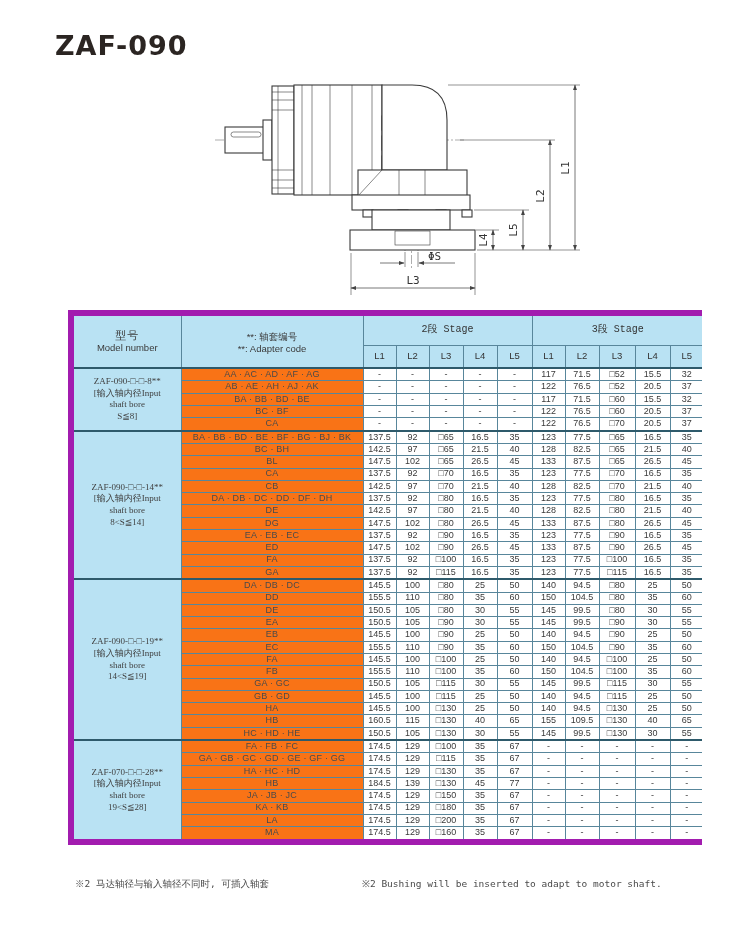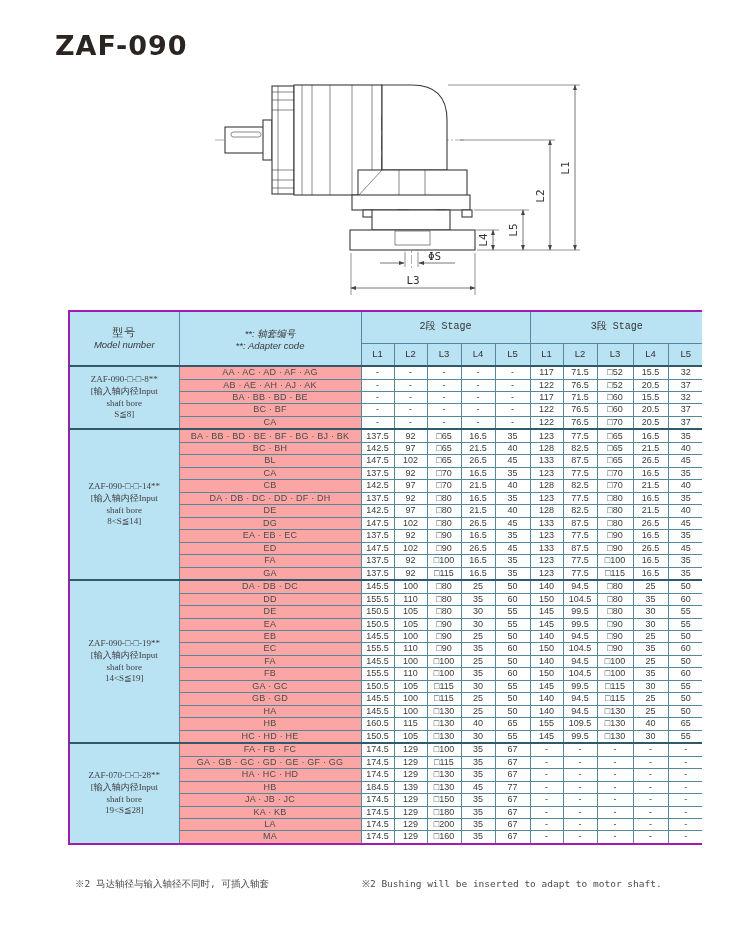--- a/index.html
+++ b/index.html
@@ -8,30 +8,30 @@
   #title{position:absolute;left:55px;top:30px;font-size:27px;font-weight:bold;
          color:#2b2522;letter-spacing:1px;font-family:"DejaVu Sans",sans-serif;}
   
   #drawing{position:absolute;left:180px;top:70px;width:420px;height:240px;}
   
   #tblwrap{position:absolute;left:68px;top:310px;}
   table.dim{border-collapse:collapse;table-layout:fixed;width:635px;height:535px;
             font-size:9px;line-height:1.05;}
   table.dim td,table.dim th{border:1px solid #58869b;padding:0 1px;text-align:center;
             vertical-align:middle;font-weight:normal;overflow:hidden;white-space:nowrap;}
-  table.dim{border:2px solid #a21caf;}
+  table.dim{border:6px solid #a21caf;}
   th.hd{background:#b9e2f3;color:#3a3a3a;}
   th.hd .zh{font-size:11px;letter-spacing:1px;}
-  th.hd .en{font-size:9.5px;margin-top:2px;font-style:italic;}
+  th.hd .en{font-size:9.5px;margin-top:2px;}
   th.stage{background:#b9e2f3;font-size:10px;font-family:Liberation Mono, monospace;}
   th.lcol{background:#b9e2f3;font-size:9.5px;}
   tr.h2row th{border-bottom:2px solid #2e5a6b;}
   td.model-cell{background:#b9e2f3;font-family:Liberation Serif, serif;
                 font-size:9px;color:#3f3f3f;line-height:1.3;}
-  td.code-cell{color:#4a4a4a;background:#fca5a5;font-size:9px;letter-spacing:0.2px;}
+  td.code-cell{color:#4a4a4a;background:#f97316;font-size:9px;letter-spacing:0.2px;}
   td.val{color:#3a3a3a;background:#fff;}
   td.sec,th.sec{border-left:2px solid #2e5a6b;}
   tr.group-start td{border-top:2px solid #2e5a6b;}
   
   .foot{position:absolute;top:852px;font-family:"DejaVu Sans Mono",monospace;
         font-size:9.5px;color:#4a4a4a;line-height:1.35;white-space:pre;}
   #foot-zh{left:75px;}
   #foot-en{left:362px;}
   
   .outline{fill:#fff;stroke:#3a3a3a;stroke-width:1.1;}

